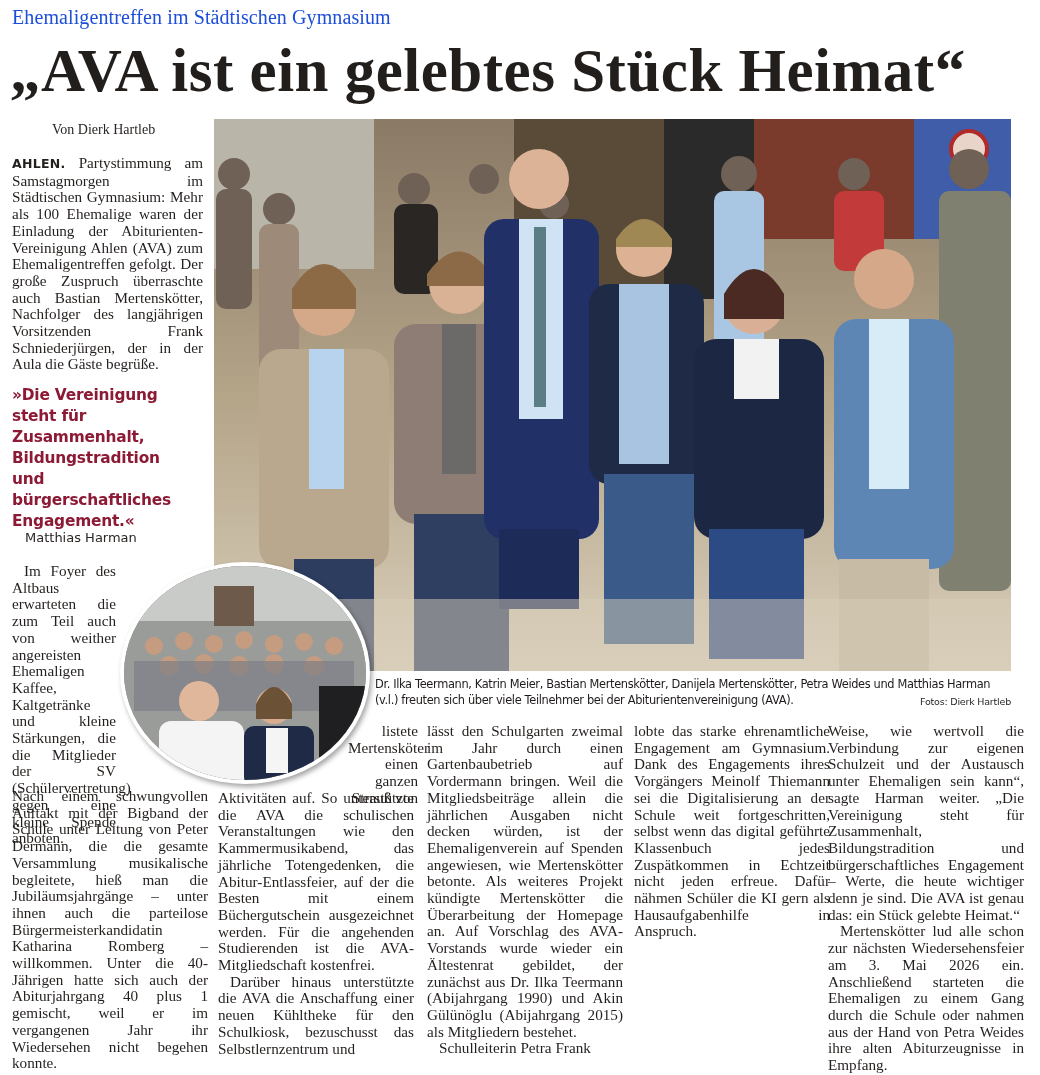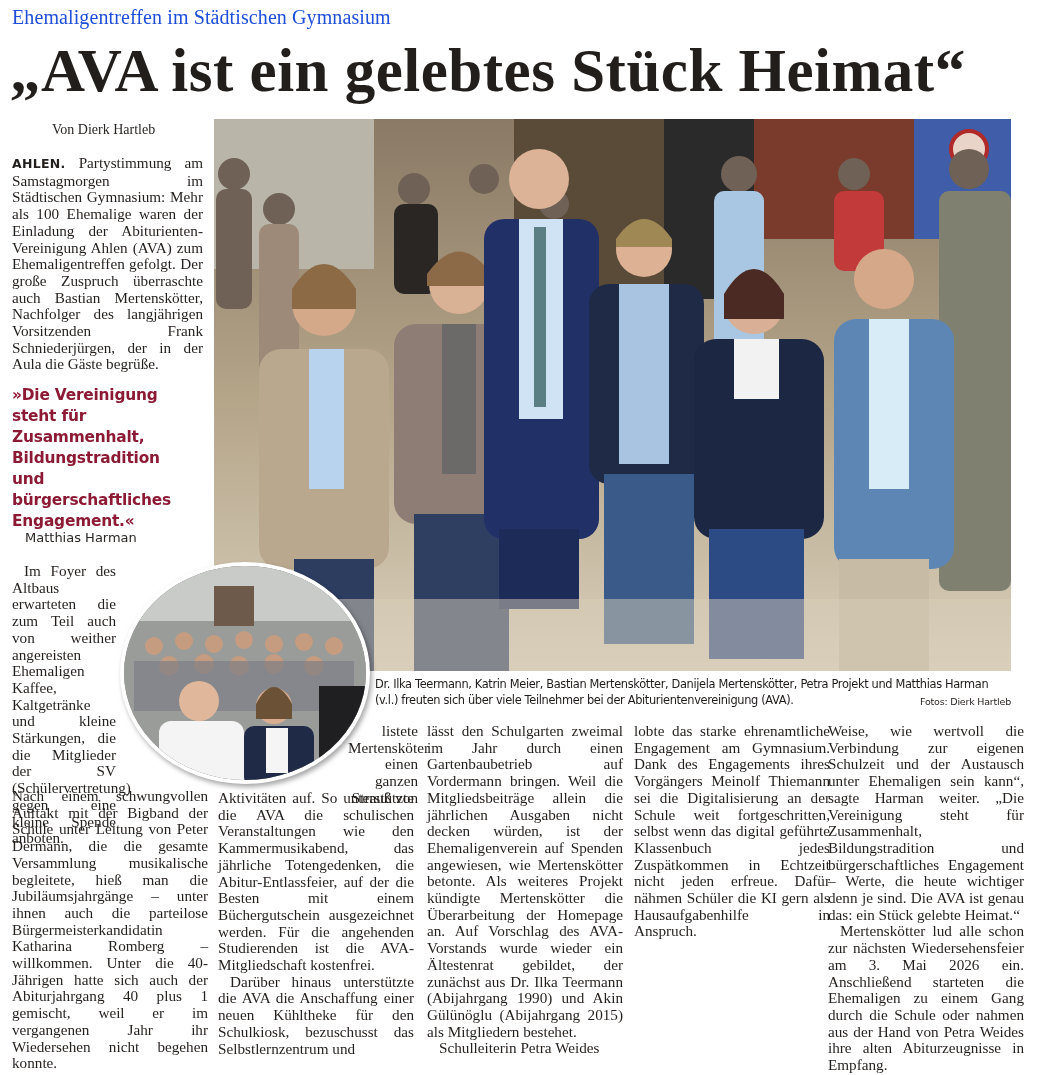--- a/index.html
+++ b/index.html
@@ -161,34 +161,34 @@
       <rect x="35" y="155" width="85" height="70" rx="12" fill="#f4f4f4"></rect>
       <circle cx="150" cy="140" r="18" fill="#d8ad90"></circle>
       <path d="M132 138 q18 -34 36 0 v15 h-36z" fill="#6b5236"></path>
       <rect x="120" y="160" width="70" height="60" rx="10" fill="#1e2a46"></rect>
       <rect x="142" y="162" width="22" height="45" fill="#f5f5f5"></rect>
       <rect x="195" y="120" width="47" height="94" fill="#1f1f22"></rect>
     </g>
   </svg>
 </div>
 
-<div class="caption">Dr. Ilka Teermann, Katrin Meier, Bastian Mertensköt­ter, Danijela Mertensköt­ter, Petra Projekt und Matthias Harman (v.l.) freuten sich über viele Teilnehmer bei der Abiturientenvereinigung (AVA).</div>
+<div class="caption">Dr. Ilka Teermann, Katrin Meier, Bastian Mertensköt­ter, Danijela Mertensköt­ter, Petra Weides und Matthias Harman (v.l.) freuten sich über viele Teilnehmer bei der Abiturientenvereinigung (AVA).</div>
 <div class="credit">Fotos: Dierk Hartleb</div>
 
 <div id="col2a" class="col">
   <p>listete Mertensköter einen ganzen Strauß von</p>
 </div>
 <div id="col2b" class="col">
   <p>Aktivitäten auf. So unterstützte die AVA die schulischen Veranstaltungen wie den Kammermusikabend, das jährliche Totengedenken, die Abitur-Entlassfeier, auf der die Besten mit einem Büchergutschein ausgezeichnet werden. Für die angehenden Studierenden ist die AVA-Mitgliedschaft kostenfrei.</p>
   <p class="indent">Darüber hinaus unterstützte die AVA die Anschaffung einer neuen Kühltheke für den Schulkiosk, bezuschusst das Selbstlernzentrum und</p>
 </div>
 
 <div id="col3" class="col">
   <p>lässt den Schulgarten zweimal im Jahr durch einen Gartenbaubetrieb auf Vordermann bringen. Weil die Mitgliedsbeiträge allein die jährlichen Ausgaben nicht decken würden, ist der Ehemaligenverein auf Spenden angewiesen, wie Mertensköt­ter betonte. Als weiteres Projekt kündigte Mertensköt­ter die Überarbeitung der Homepage an. Auf Vorschlag des AVA-Vorstands wurde wieder ein Ältestenrat gebildet, der zunächst aus Dr. Ilka Teermann (Abijahrgang 1990) und Akin Gülünöglu (Abijahrgang 2015) als Mitgliedern bestehet.</p>
-  <p class="indent">Schulleiterin Petra Weides</p>
+  <p class="indent">Schulleiterin Petra Frank</p>
 </div>
 
 <div id="col4" class="col">
   <p>lobte das starke ehrenamtliche Engagement am Gymnasium. Dank des Engagements ihres Vorgängers Meinolf Thiemann sei die Digitalisierung an der Schule weit fortgeschritten, selbst wenn das digital geführte Klassenbuch jedes Zuspätkommen in Echtzeit nicht jeden erfreue. Dafür nähmen Schüler die KI gern als Hausaufgabenhilfe in Anspruch.</p>
 </div>
 
 <div id="col5" class="col">
   <p>Weise, wie wertvoll die Verbindung zur eigenen Schulzeit und der Austausch unter Ehemaligen sein kann“, sagte Harman weiter. „Die Vereinigung steht für Zusammenhalt, Bildungstradition und bürgerschaftliches Engagement – Werte, die heute wichtiger denn je sind. Die AVA ist genau das: ein Stück gelebte Heimat.“</p>
   <p class="indent">Mertensköt­ter lud alle schon zur nächsten Wiedersehensfeier am 3. Mai 2026 ein. Anschließend starteten die Ehemaligen zu einem Gang durch die Schule oder nahmen aus der Hand von Petra Weides ihre alten Abiturzeugnisse in Empfang.</p>
 </div>

